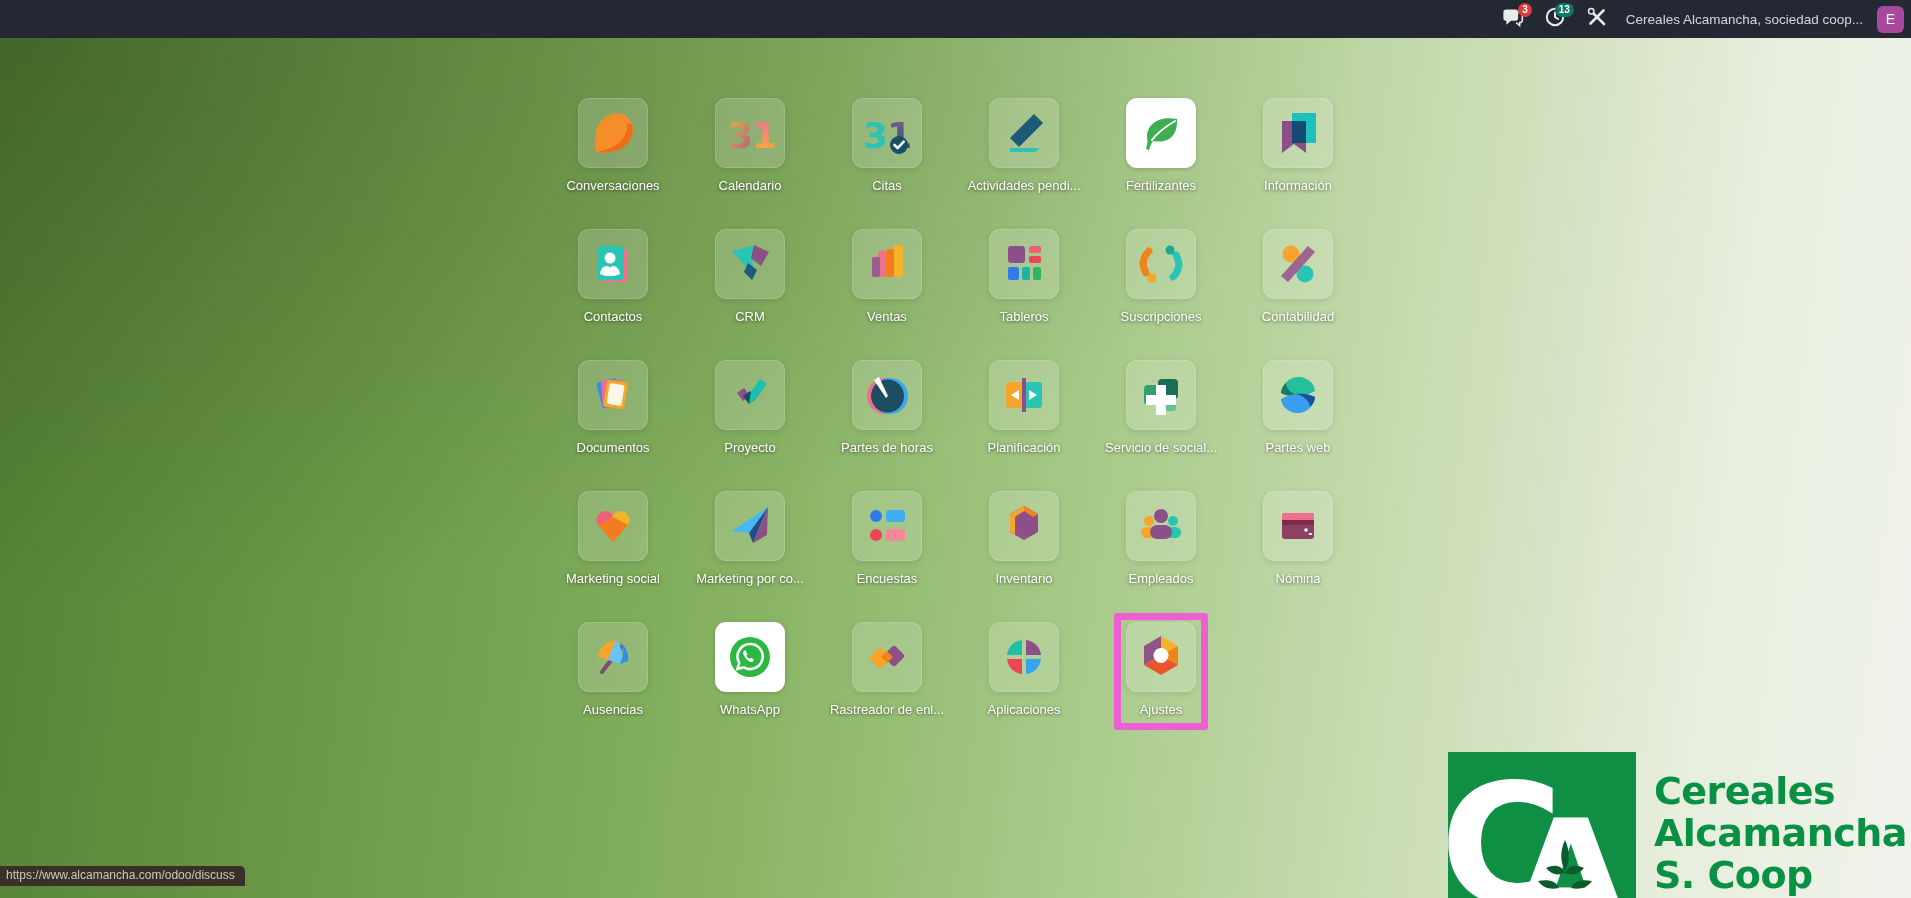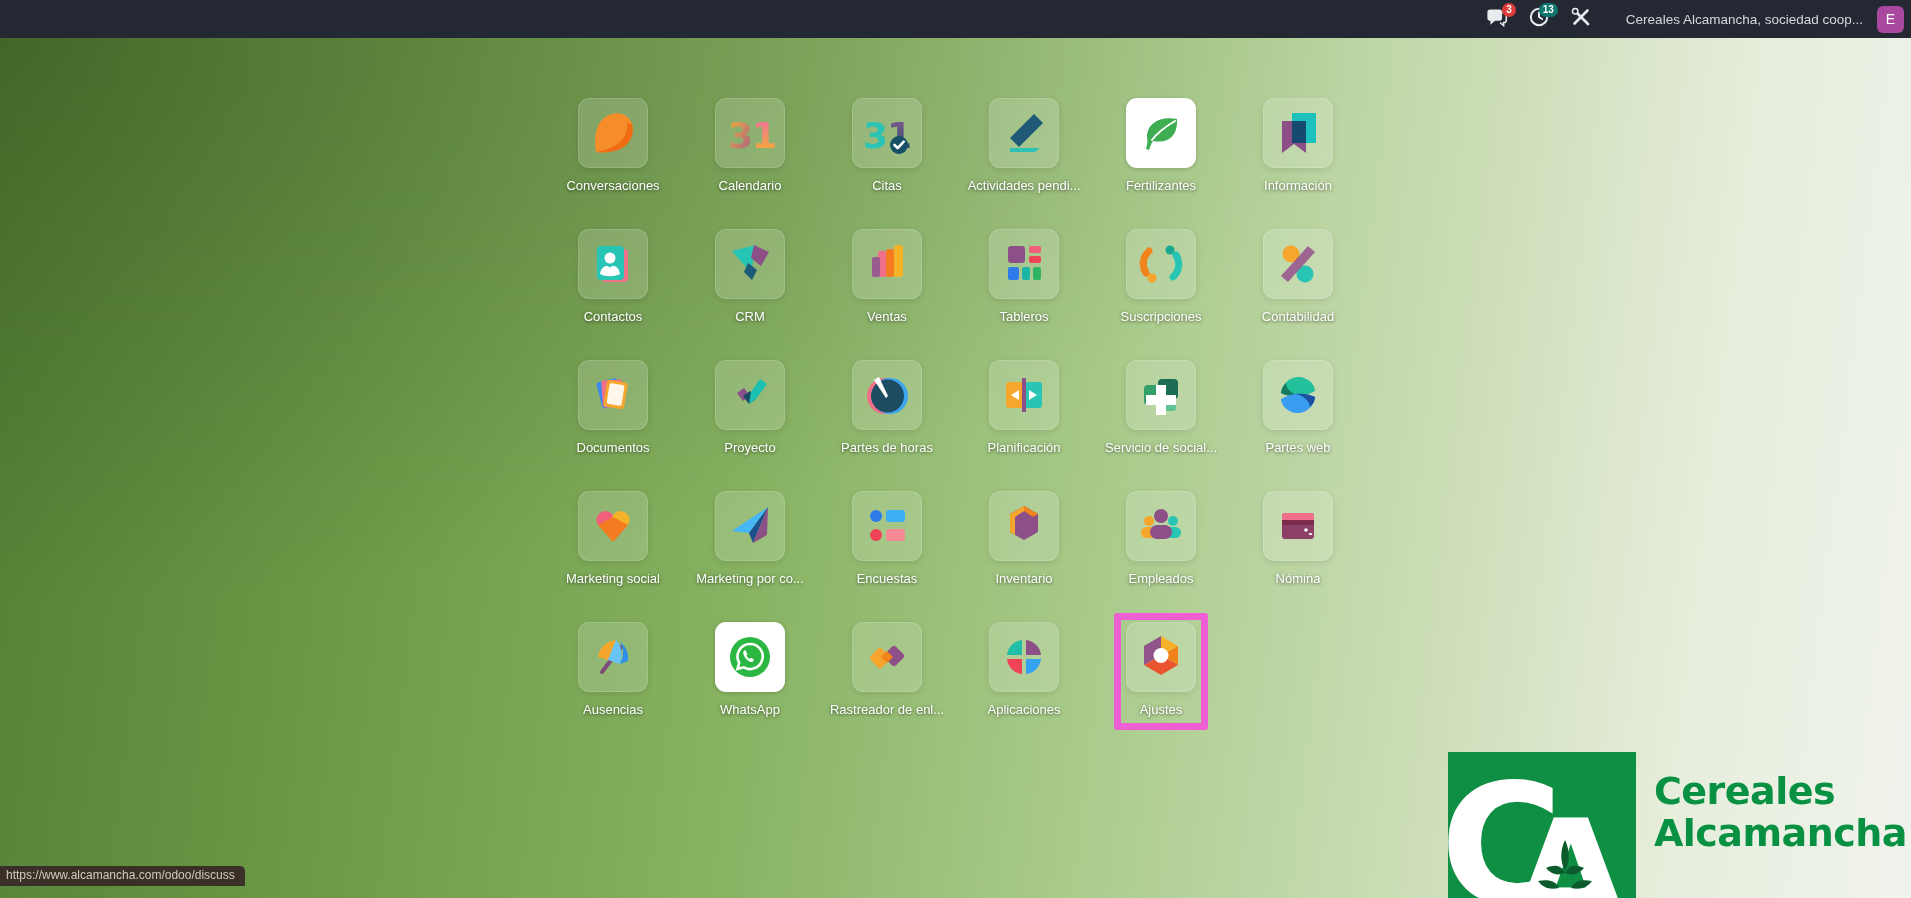--- a/index.html
+++ b/index.html
@@ -3,21 +3,21 @@
 <meta charset="utf-8">
 <style>
   * { margin:0; padding:0; box-sizing:border-box; }
   body { font-family:"Liberation Sans", sans-serif; }
   .screen { position:relative; width:1911px; height:898px; overflow:hidden; background:#fff; }
 
   
   .topbar { position:relative; height:38px; background:#232832; display:flex; align-items:center; justify-content:flex-end; padding-right:7px; z-index:5; }
   .systray-item { position:relative; width:42px; height:38px; display:flex; align-items:center; justify-content:center; cursor:pointer; }
   .badge { position:absolute; top:3px; right:2px; background:#e03b3b; color:#fff; font-size:10px; font-weight:bold; border-radius:8px; height:14px; line-height:14px; padding:0 4px; text-align:center; }
-  .company-name { color:#d5d8de; font-size:13.5px; margin:0 14px 0 24px; white-space:nowrap; cursor:pointer; }
+  .company-name { color:#d5d8de; font-size:13.5px; margin:0 14px 0 8px; white-space:nowrap; cursor:pointer; }
   .avatar { width:27px; height:27px; border-radius:6px; background:#a8489f; color:#fff; font-size:14px; display:flex; align-items:center; justify-content:center; cursor:pointer; }
 
   
   .desktop { position:relative; width:100%; height:860px;
     background:
       radial-gradient(130% 120% at 0% 0%, rgba(0,0,0,0.20), rgba(0,0,0,0) 55%),
       linear-gradient(97deg, #527f33 0%, #6e9c49 22%, #86b261 40%, #a9cb8b 58%, #cfdfba 76%, #e7eedd 88%, #f0f3ec 100%);
   }
 
   
@@ -565,18 +565,19 @@
           <path d="M117 88c-5 11-5 21 0 31 5-10 5-20 0-31z"></path>
           <path d="M98 116c9-4 15-3 19 5-8 3-14 1-19-5z"></path>
           <path d="M136 116c-9-4-15-3-19 5 8 3 14 1 19-5z"></path>
           <path d="M90 129c11-2 18 0 21 7-9 2-16 0-21-7z"></path>
           <path d="M144 129c-11-2-18 0-21 7 9 2 16 0 21-7z"></path>
         </g>
       </svg>
       <div class="brand-text" style="color: rgb(8, 145, 67);">
         <div>Cereales</div>
         <div>Alcamancha</div>
+        <div>S. Coop</div>
       </div>
     </div>
 
     <div class="status-url">https://www.alcamancha.com/odoo/discuss</div>
   </div>
 </div>
 
 </body></html>

